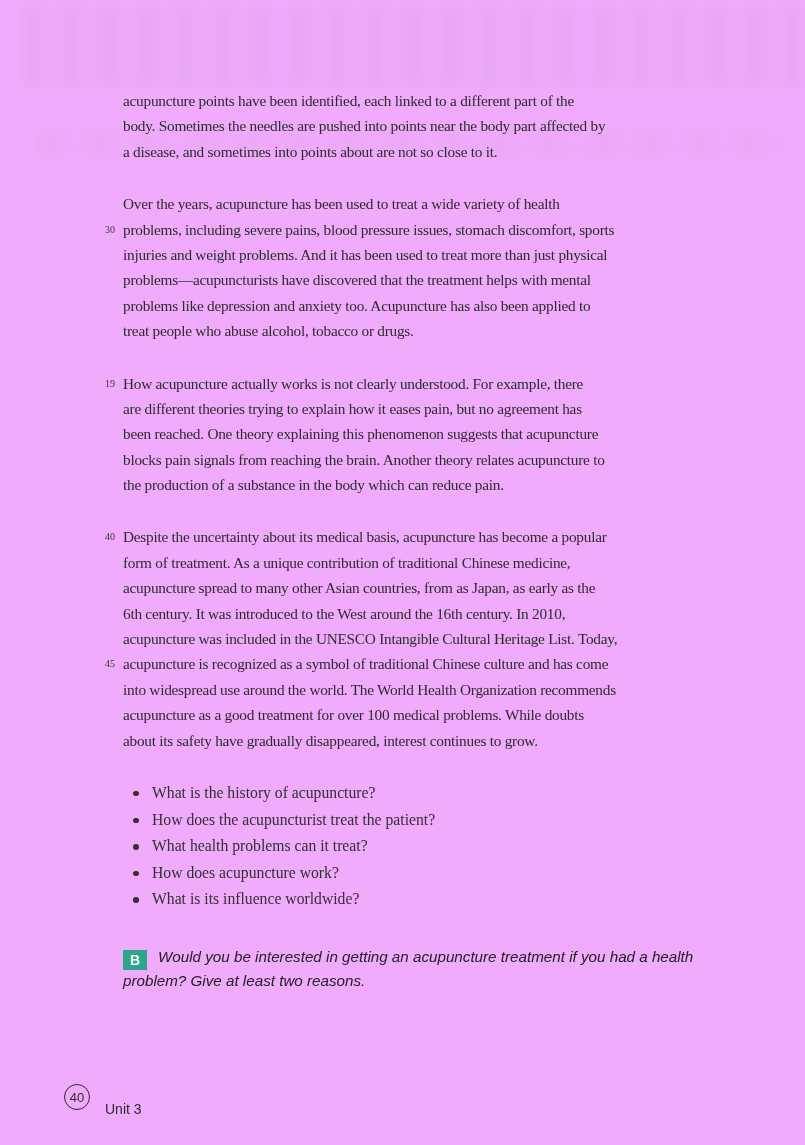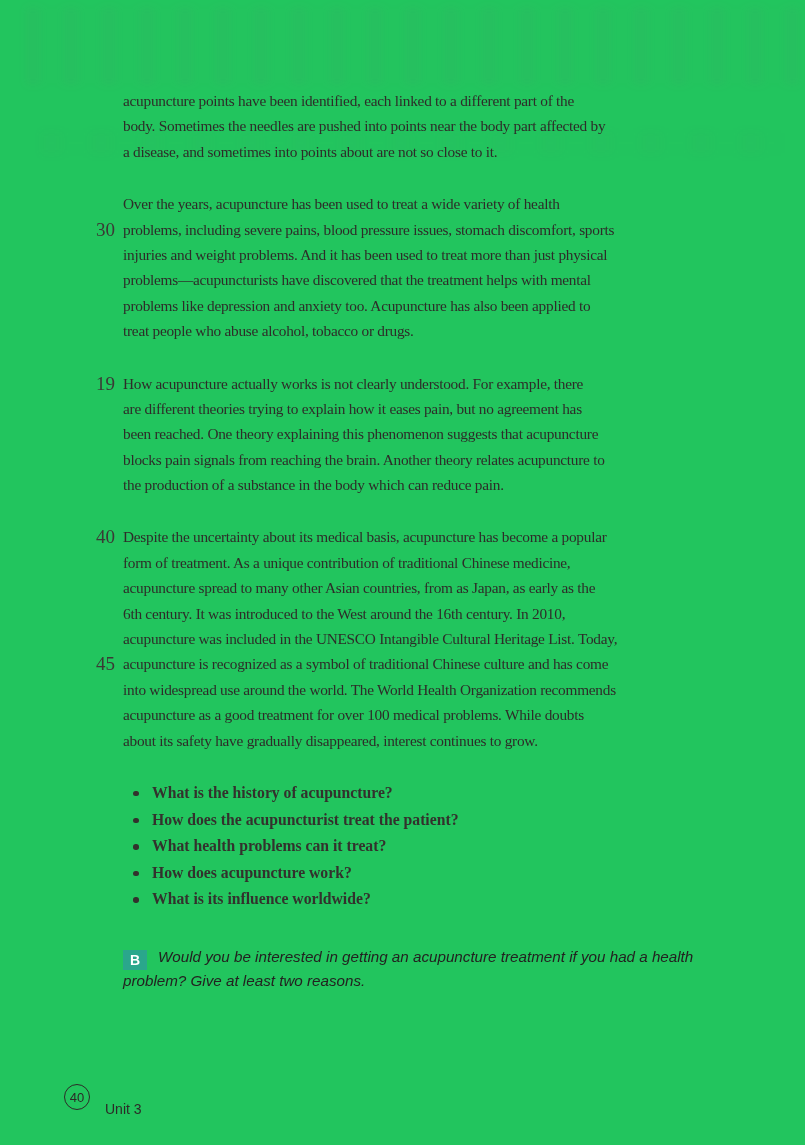--- a/index.html
+++ b/index.html
@@ -1,20 +1,20 @@
 <!DOCTYPE html>
 <html><head>
 <meta charset="utf-8">
 <style>
   html, body { margin: 0; padding: 0; }
   .page {
     position: relative;
     width: 805px;
     height: 1145px;
-    background: #22c55e;
+    background: #f0abfc;
     overflow: hidden;
     font-family: "Liberation Serif", serif;
     color: #2e2c29;
   }
   
   .showthrough {
     position: absolute;
     top: 6px; left: 25px; right: 5px;
     height: 80px;
     background: repeating-linear-gradient(90deg,
@@ -46,21 +46,21 @@
     line-height: 25.4px;
     font-size: 15.3px;
     letter-spacing: -0.25px;
     white-space: nowrap;
   }
   .lnum {
     position: absolute;
     left: -38px;
     width: 30px;
     text-align: right;
-    font-size: 19px;
+    font-size: 10px;
     letter-spacing: 0;
     color: #3b3935;
   }
   .task {
     margin-top: 33px;
     font-family: "Liberation Sans", sans-serif;
     font-style: italic;
     font-size: 15.2px;
     line-height: 22.5px;
     color: #232120;
@@ -86,21 +86,20 @@
   }
   .question-item {
     position: relative;
     padding-left: 29px;
     height: 26.6px;
     line-height: 26.6px;
     font-family: "Liberation Serif", serif;
     font-size: 15.7px;
     color: #33312d;
     white-space: nowrap;
-    font-weight: bold;
   }
   .bullet-dot {
     position: absolute;
     left: 10px;
     top: 11px;
     width: 5.5px;
     height: 5.5px;
     border-radius: 50%;
     background: #33312d;
   }

